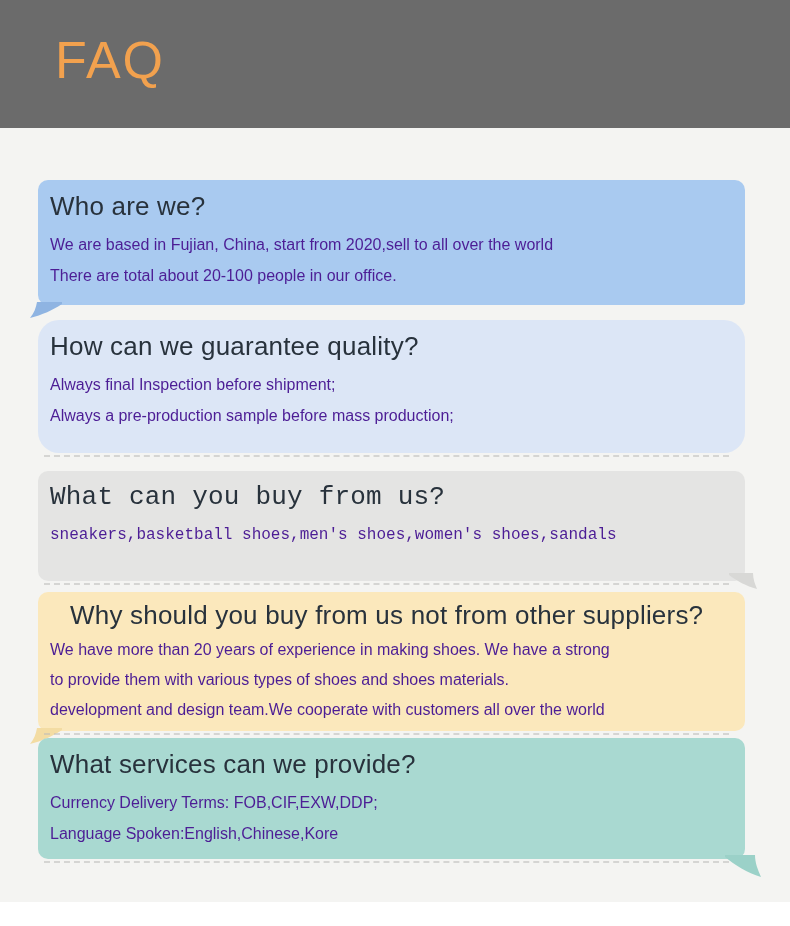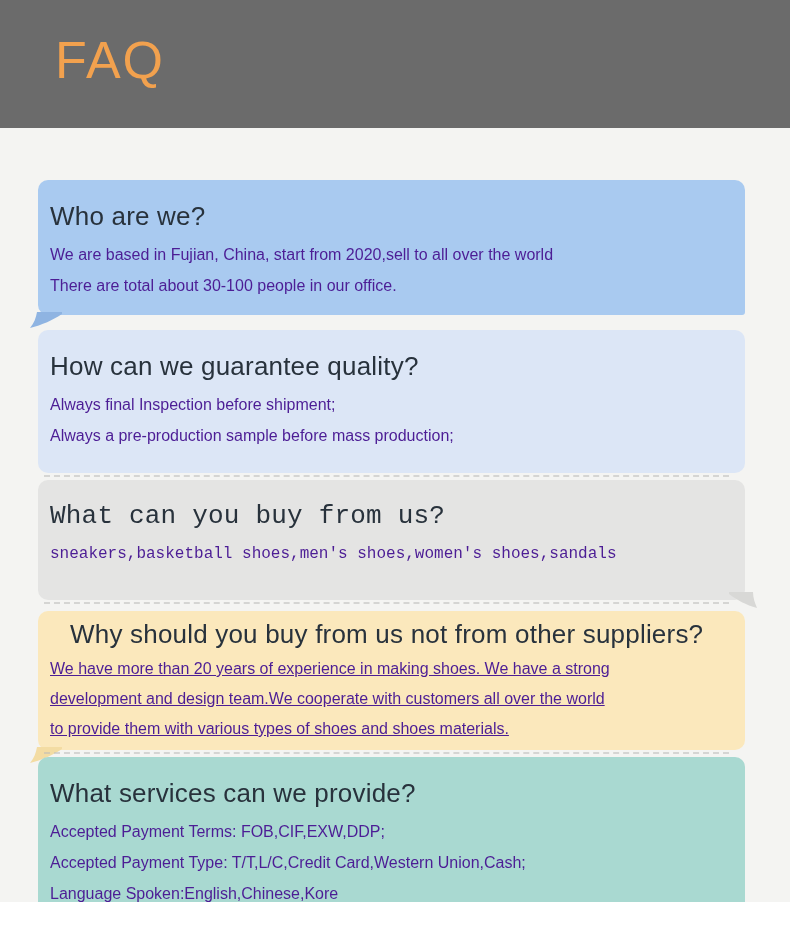--- a/index.html
+++ b/index.html
@@ -27,44 +27,44 @@
     letter-spacing: 2px;
     color: #f2a14e;
     font-weight: 400;
   }
   .content {
     padding: 52px 45px 0 38px;
   }
   .bubble {
     position: relative;
     border-radius: 10px;
-    padding: 19px 16px 14px 12px;
+    padding: 9px 16px 14px 12px;
     margin-bottom: 15px;
   }
   .bubble h2 {
     margin: 0 0 6px 0;
     font-size: 26px;
     line-height: 34px;
     font-weight: 400;
     color: #28323c;
     letter-spacing: 0.2px;
   }
   .bubble p {
     margin: 0;
     font-size: 16px;
     line-height: 31px;
     color: #4c1d95;
     white-space: nowrap;
   }
   .b1 { background: #a9caf0; border-bottom-right-radius: 3px; }
-  .b2 { background: #dce6f6; padding-bottom: 22px; margin-bottom: 7px; }
+  .b2 { background: #dce6f6; padding-bottom: 22px; margin-bottom: 18px; border-radius: 21px; }
   .b3 { background: #e4e4e3; padding-bottom: 30px; margin-bottom: 11px; font-family: Liberation Mono, monospace; }
   .b4 { background: #fbe8bc; padding-top: 6px; padding-bottom: 6px; margin-bottom: 7px; }
   .b4 h2 { margin-bottom: 3px; margin-left: 20px; }
-  .b4 p { line-height: 30px; text-decoration: underline; }
+  .b4 p { line-height: 30px; }
   .b5 { background: #a9d9d1; padding-bottom: 10px; margin-bottom: 12px; }
 
   .tail { position: absolute; line-height: 0; }
   .tail svg { display: block; }
   .tail-left  { left: -8px; bottom: -13px; }
   .tail-right { right: -16px; bottom: -18px; }
   .b1 .tail-left  { color: #8fb4e2; }
   .b4 .tail-left  { color: #f3dca3; }
   .b3 .tail-right { color: #d8d8d6; right: -12px; bottom: -8px; }
   .b5 .tail-right { color: #9bd1c8; }
@@ -85,21 +85,21 @@
 <div class="page">
   <div class="header">
     <div class="faq-title">FAQ</div>
   </div>
 
   <div class="content">
 
     <section class="bubble b1">
       <h2>Who are we?</h2>
       <p>We are based in Fujian, China, start from 2020,sell to all over the world</p>
-      <p>There are total about 30-100 people in our office.</p>
+      <p>There are total about 20-100 people in our office.</p>
       <span class="tail tail-left">
         <svg width="32" height="16" viewBox="0 0 32 16">
             <path d="M32 0 H7 C6 6 4 11 0 16 C12 13 23 8 32 2 Z" fill="currentColor"></path>
           </svg>
       </span>
     </section>
 
     <section class="bubble b2 dash-after">
       <h2>How can we guarantee quality?</h2>
       <p>Always final Inspection before shipment;</p>
@@ -112,33 +112,32 @@
       <span class="tail tail-right">
         <svg width="28" height="16" viewBox="0 0 28 16">
             <path d="M0 0 H24 C24 6 26 11 28 16 C17 13 8 8 0 2 Z" fill="currentColor"></path>
           </svg>
       </span>
     </section>
 
     <section class="bubble b4 dash-after">
       <h2>Why should you buy from us not from other suppliers?</h2>
       <p>We have more than 20 years of experience in making shoes. We have a strong</p>
+      <p>to provide them with various types of shoes and shoes materials.</p>
       <p>development and design team.We cooperate with customers all over the world</p>
-      <p>to provide them with various types of shoes and shoes materials.</p>
       <span class="tail tail-left">
         <svg width="32" height="16" viewBox="0 0 32 16">
             <path d="M32 0 H7 C6 6 4 11 0 16 C12 13 23 8 32 2 Z" fill="currentColor"></path>
           </svg>
       </span>
     </section>
 
     <section class="bubble b5 dash-after">
       <h2>What services can we provide?</h2>
-      <p>Accepted Payment Terms: FOB,CIF,EXW,DDP;</p>
-      <p>Accepted Payment Type: T/T,L/C,Credit Card,Western Union,Cash;</p>
+      <p>Currency Delivery Terms: FOB,CIF,EXW,DDP;</p>
       <p>Language Spoken:English,Chinese,Kore</p>
       <span class="tail tail-right">
         <svg width="36" height="22" viewBox="0 0 36 22">
             <path d="M0 0 H30 C30 8 33 15 36 22 C22 18 10 10 0 2 Z" fill="currentColor"></path>
           </svg>
       </span>
     </section>
 
   </div>
 </div>

